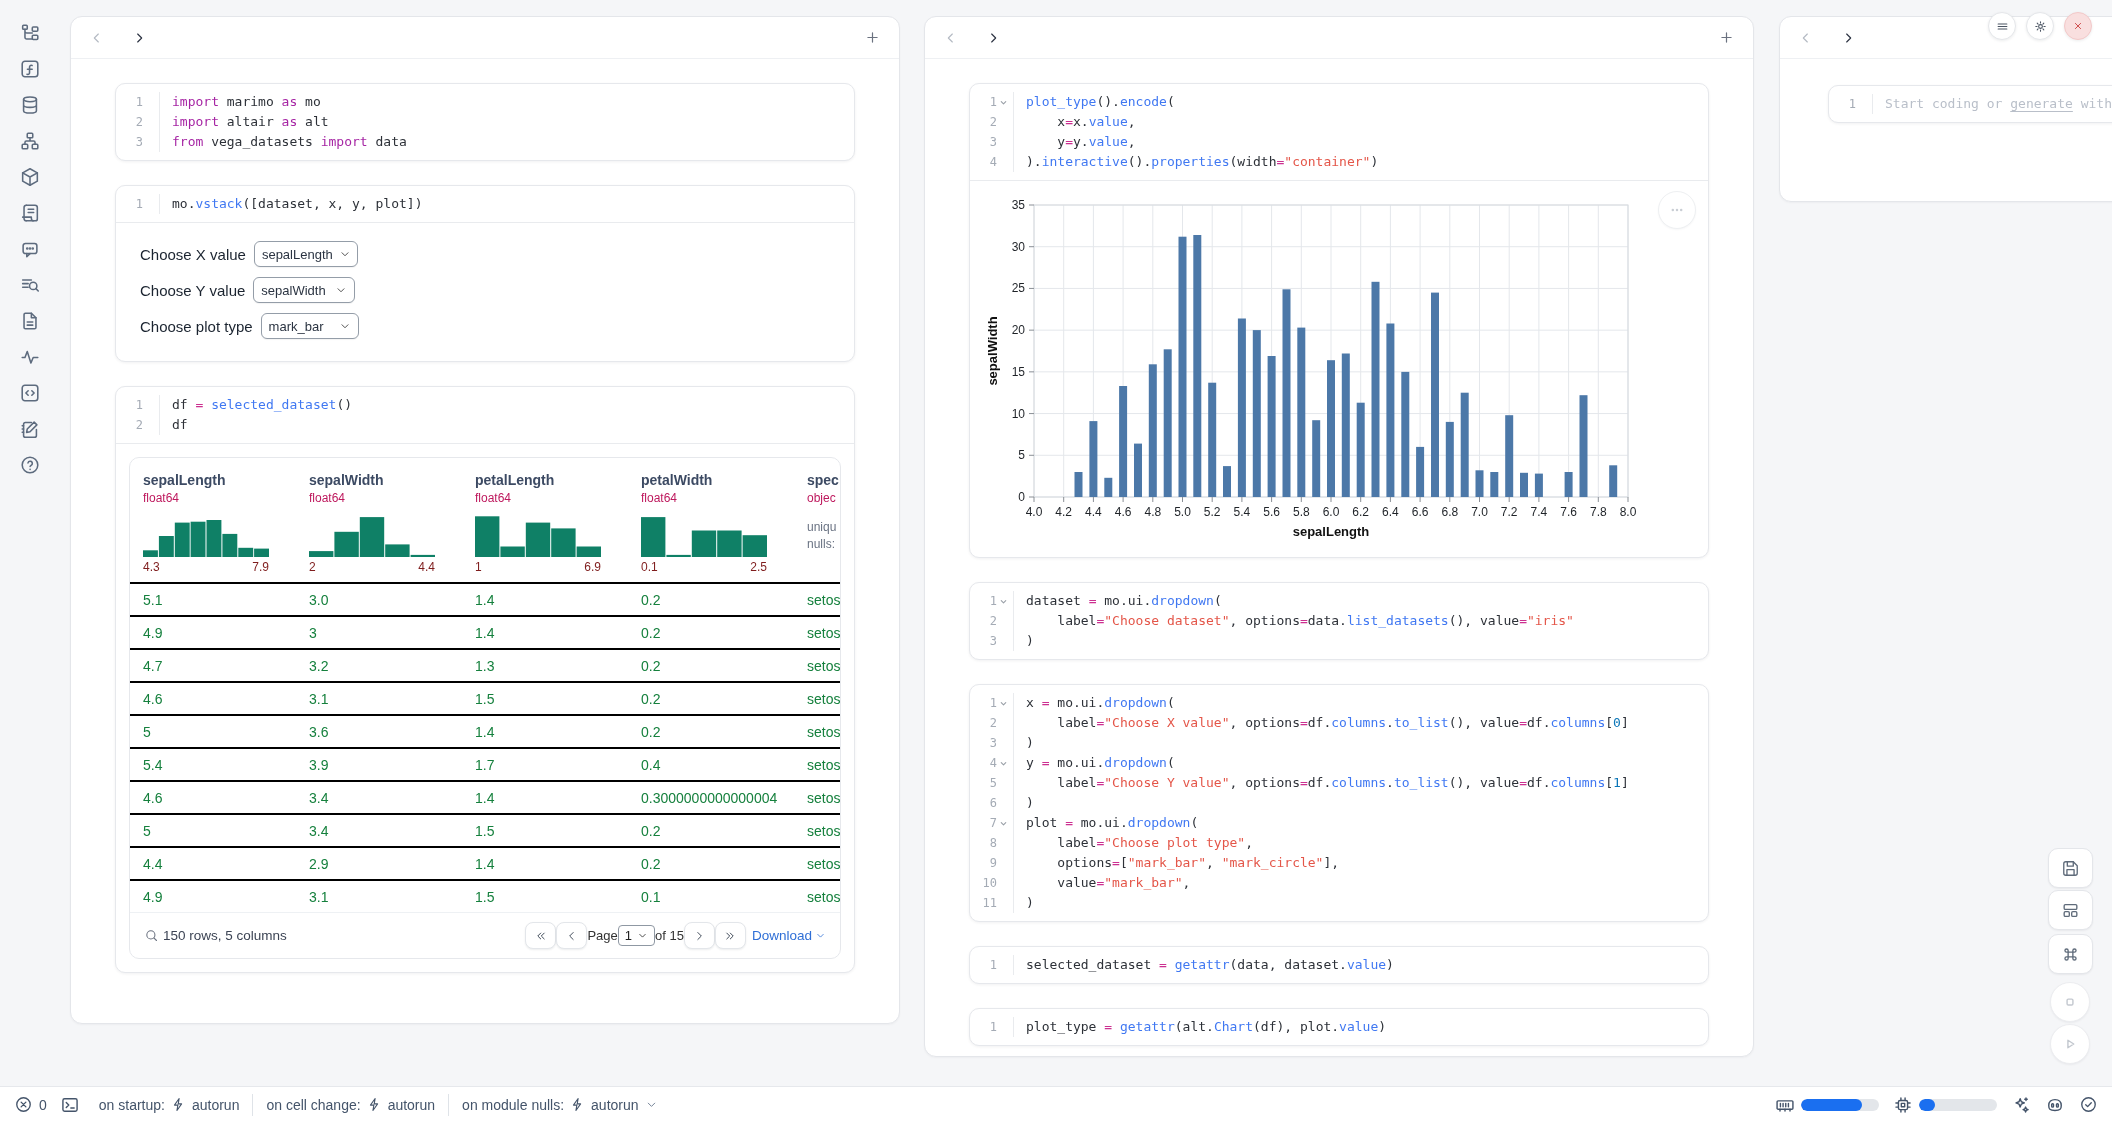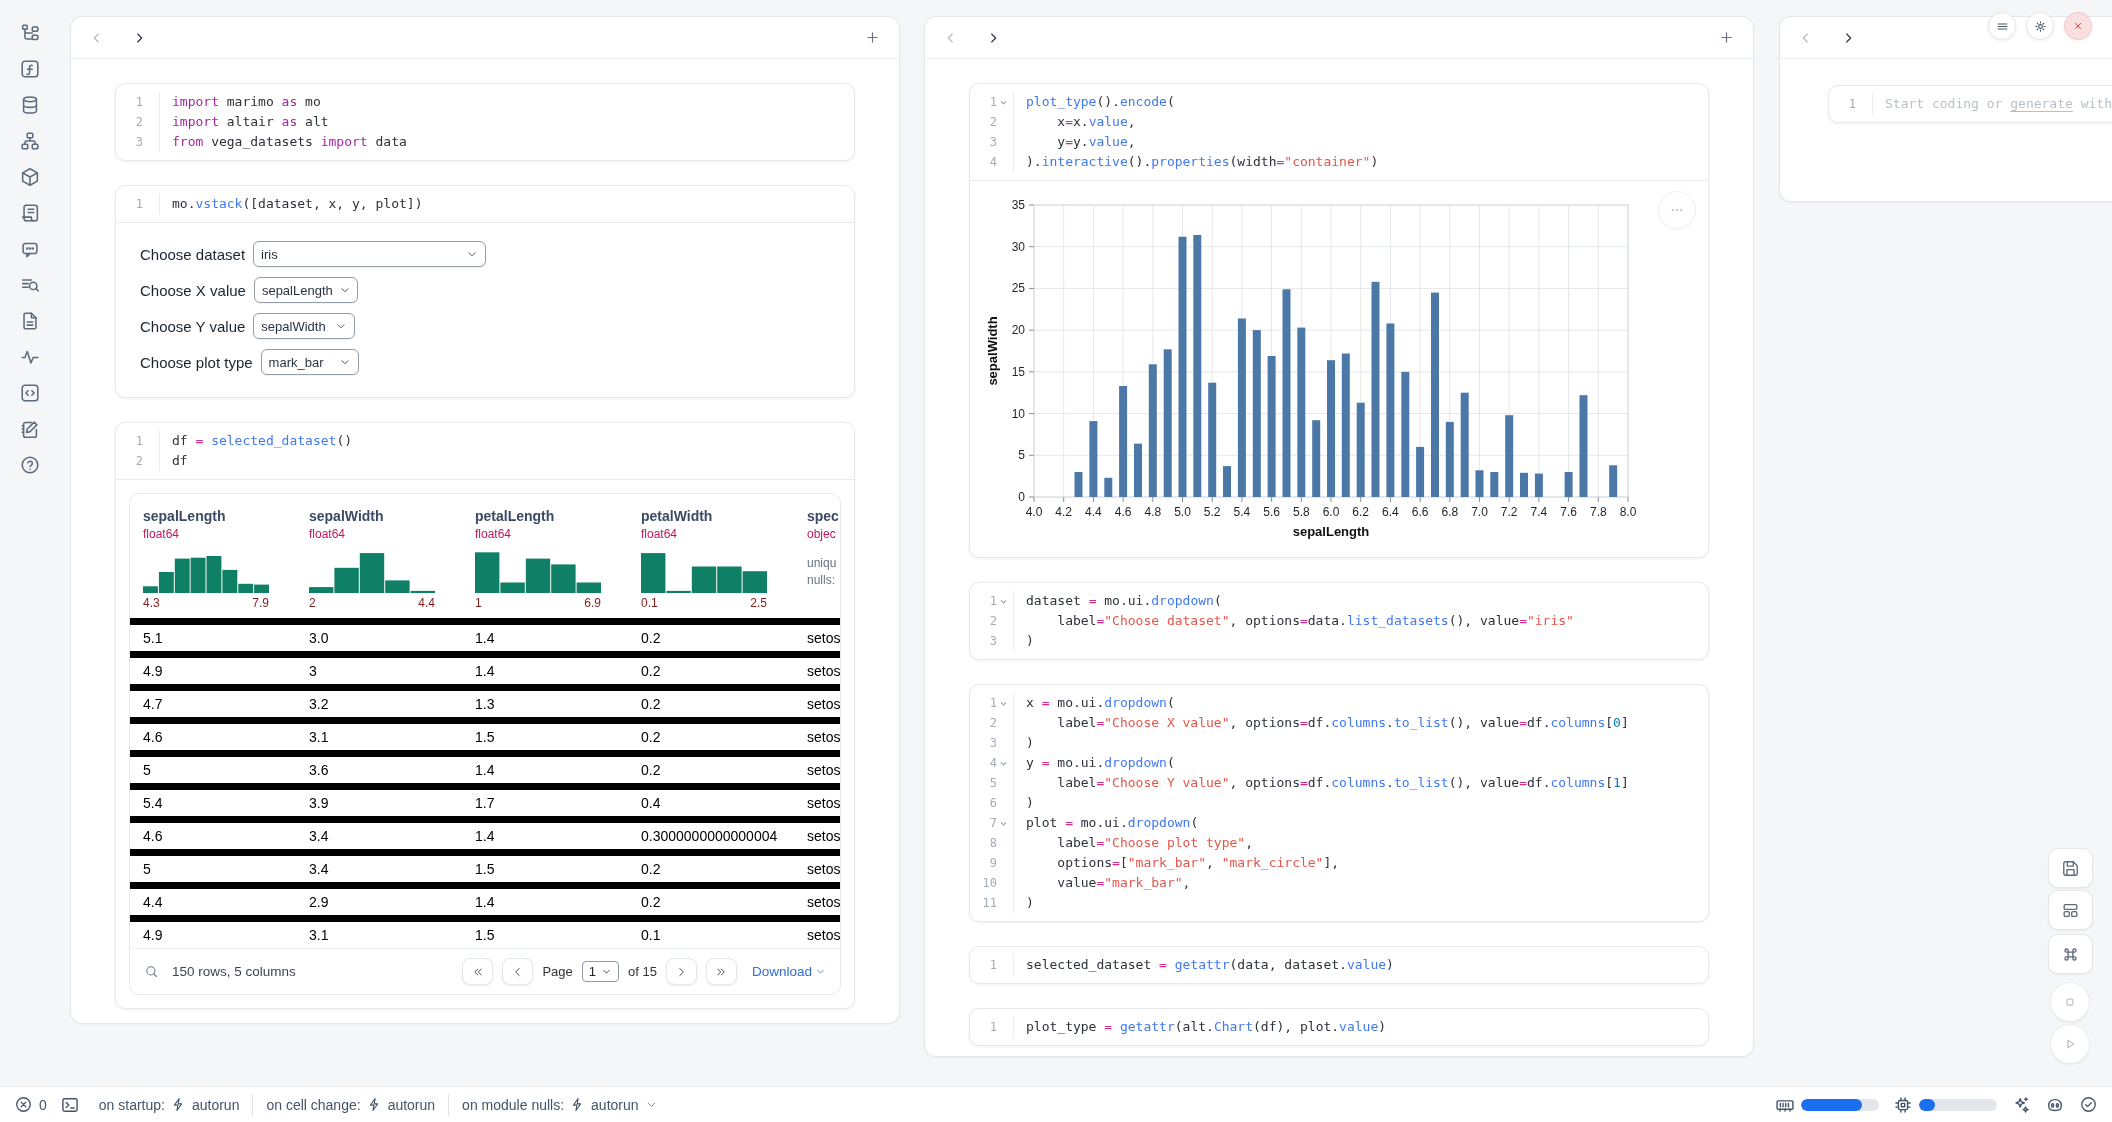--- a/index.html
+++ b/index.html
@@ -50,25 +50,25 @@
   .table-card { margin:13px; border:1px solid #e6e8ec; border-radius:10px; overflow:hidden; }
   .tgrid { display:grid; grid-template-columns:166px 166px 166px 166px 1fr; }
   .thead { padding:14px 0 8px 0; }
   .th { padding-left:13px; overflow:hidden; }
   .th-name { font-weight:bold; font-size:14px; color:#3c4a63; white-space:nowrap; }
   .th-type { font-size:12px; color:#be185d; margin-top:3px; white-space:nowrap; }
   .hist { margin-top:10px; }
   .range { width:126px; display:flex; justify-content:space-between; font-size:12px;
            color:#7f1d1d; margin-top:3px; }
   .th-meta { font-size:12px; color:#6a7383; margin-top:14px; line-height:17px; white-space:nowrap; }
-  .trow { height:33px; align-items:center; border-top:7px solid #000000;
-          font-size:14px; color:#000000; }
+  .trow { height:33px; align-items:center; border-top:2px solid #000000;
+          font-size:14px; color:#15803d; }
   .td { padding-left:13px; white-space:nowrap; overflow:hidden; }
   .tfoot { display:flex; align-items:center; border-top:1px solid #eef1f4; height:46px;
-           padding:0 14px; gap:9px; }
+           padding:0 14px; }
   .tfoot .summary { font-size:13.5px; color:#3c4454; margin-right:auto; margin-left:4px; }
   .pg-btn { width:31px; height:27px; border:1px solid #e3e6ea; border-radius:8px; background:#fff;
             box-shadow:0 1px 2px rgba(16,24,40,.08); display:flex; align-items:center;
             justify-content:center; color:#404a58; }
   .pg-text { font-size:13px; color:#333; }
   .page-select { display:inline-flex; align-items:center; gap:5px; border:1px solid #8f98a3;
                  border-radius:4px; padding:2px 6px; font-size:13px; color:#222; background:#fff; }
   .download { font-size:13.5px; color:#2f6fd6; display:flex; align-items:center; gap:3px; margin-left:6px; }
 
   
@@ -244,31 +244,20 @@
         <div class="code-row">
           <div class="gutter">
             <div class="ln">
               <span>1</span>
               <span class="fold-slot"></span>
             </div>
           </div>
           <div class="src"><div class="cline"><span class="tk-p">mo.</span><span class="tk-f">vstack</span><span class="tk-p">([dataset, x, y, plot])</span></div></div>
         </div>
         <div class="cell-output controls">
-          <div class="ctrl-row">
-            <span>Choose dataset</span>
-            <div class="select" style="width: 233px;">
-              <span>iris</span>
-              <span class="sel-chev">
-                <svg width="12" height="12" viewBox="0 0 24 24" fill="none" stroke="currentColor" stroke-width="1.7" stroke-linecap="round" stroke-linejoin="round">
-                  <path d="M6 9.5l6 6 6-6"></path>
-                </svg>
-              </span>
-            </div>
-          </div>
           <div class="ctrl-row">
             <span>Choose X value</span>
             <div class="select" style="width: 104px;">
               <span>sepalLength</span>
               <span class="sel-chev">
                 <svg width="12" height="12" viewBox="0 0 24 24" fill="none" stroke="currentColor" stroke-width="1.7" stroke-linecap="round" stroke-linejoin="round">
                   <path d="M6 9.5l6 6 6-6"></path>
                 </svg>
               </span>
             </div>

